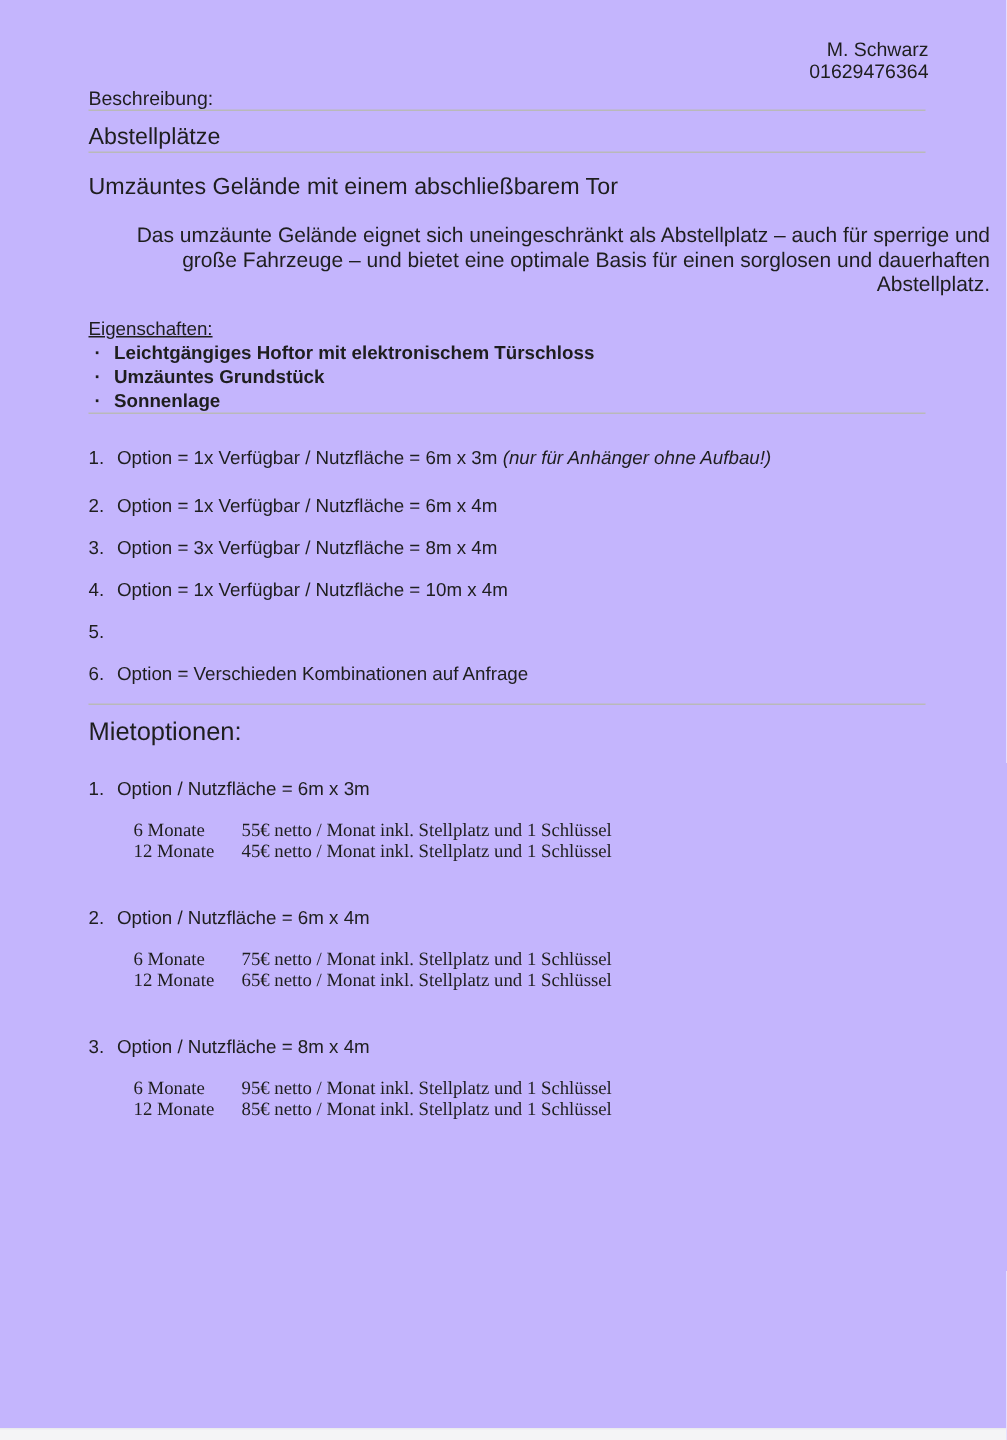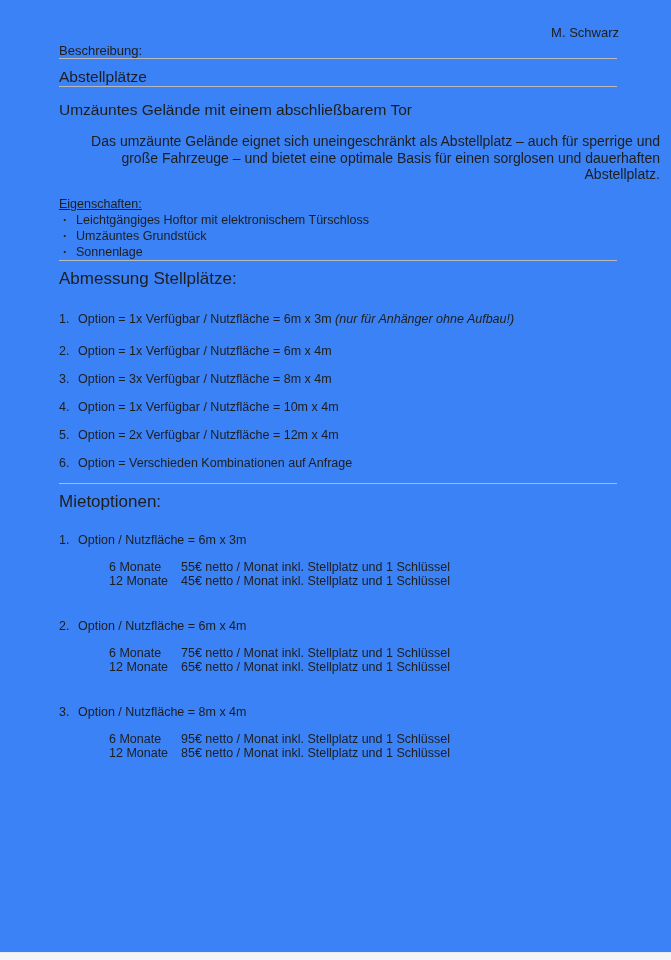--- a/index.html
+++ b/index.html
@@ -1,20 +1,20 @@
 <!DOCTYPE html>
 <html><head>
 <meta charset="utf-8">
 <style>
   html, body { margin: 0; padding: 0; background: #ffffff; }
   .page {
     position: relative;
     width: 671px;
     height: 960px;
-    background: #3b82f6;
+    background: #c4b5fd;
     font-family: "Liberation Sans", "DejaVu Sans", sans-serif;
     color: #1e1e1e;
     overflow: hidden;
     box-sizing: border-box;
   }
   .content { padding: 25px 50px 0 59px; }
 
   .contact {
     text-align: right;
     font-size: 13px;
@@ -63,20 +63,21 @@
   ul.props {
     list-style: none;
     margin: 0;
     padding: 0;
     font-size: 12.5px;
     line-height: 16px;
   }
   ul.props li {
     position: relative;
     padding-left: 17px;
+    font-weight: bold;
   }
   ul.props li::before {
     content: "\00b7";
     position: absolute;
     left: 4px;
     font-weight: bold;
   }
 
   .section-h {
     margin-top: 7px;
@@ -98,40 +99,41 @@
   }
   ol.dims li.first { margin-bottom: 16px; }
   .num { flex: none; width: 19px; }
   .txt b { font-weight: normal; }
   .txt i { font-style: italic; }
 
   .rent-block { font-size: 12.5px; }
   .rb1 { margin-top: 19px; }
   .rb2, .rb3 { margin-top: 29px; }
   .rent-line { display: flex; line-height: 16px; }
-  .price-rows { margin: 12px 0 0 50px; }
+  .price-rows { margin: 12px 0 0 30px; font-family: Liberation Serif, serif; }
   .price-row { display: flex; line-height: 14.5px; }
   .duration { flex: none; width: 72px; }
 
   .bottom-edge {
     position: absolute;
     left: 0; right: 0; bottom: 0;
     height: 7px;
     background: #f4f4f6;
     border-top: 1px solid #ebebee;
   }
 </style>
 </head>
 <body>
 
 <div class="page">
   <div class="content">
 
     <div class="contact">
       <div>M. Schwarz</div>
+      <div>01629476364</div>
     </div>
 
     <div class="desc-label">Beschreibung:</div>
 
     <hr class="rule r1">
 
     <div class="h-bold title">Abstellplätze</div>
 
     <hr class="rule r2">
 
@@ -141,42 +143,40 @@
 
     <div class="props-label">Eigenschaften:</div>
     <ul class="props">
       <li>Leichtgängiges Hoftor mit elektronischem Türschloss</li>
       <li>Umzäuntes Grundstück</li>
       <li>Sonnenlage</li>
     </ul>
 
     <hr class="rule r3">
 
-    <div class="section-h">Abmessung Stellplätze:</div>
 
     <ol class="dims">
       <li class="first">
         <span class="num">1.</span>
         <span class="txt"><span>Option = 1x Verfügbar / Nutzfläche = </span><b>6m x 3m</b><i> (nur für Anhänger ohne Aufbau!)</i></span>
       </li>
       <li>
         <span class="num">2.</span>
         <span class="txt"><span>Option = 1x Verfügbar / Nutzfläche = </span><b>6m x 4m</b><i></i></span>
       </li>
       <li>
         <span class="num">3.</span>
         <span class="txt"><span>Option = 3x Verfügbar / Nutzfläche = </span><b>8m x 4m</b><i></i></span>
       </li>
       <li>
         <span class="num">4.</span>
         <span class="txt"><span>Option = 1x Verfügbar / Nutzfläche = </span><b>10m x 4m</b><i></i></span>
       </li>
       <li>
         <span class="num">5.</span>
-        <span class="txt"><span>Option = 2x Verfügbar / Nutzfläche = </span><b>12m x 4m</b><i></i></span>
       </li>
       <li>
         <span class="num">6.</span>
         <span class="txt"><span>Option = Verschieden Kombinationen auf Anfrage</span><b></b><i></i></span>
       </li>
     </ol>
 
     <hr class="rule r4">
 
     <div class="section-h">Mietoptionen:</div>

